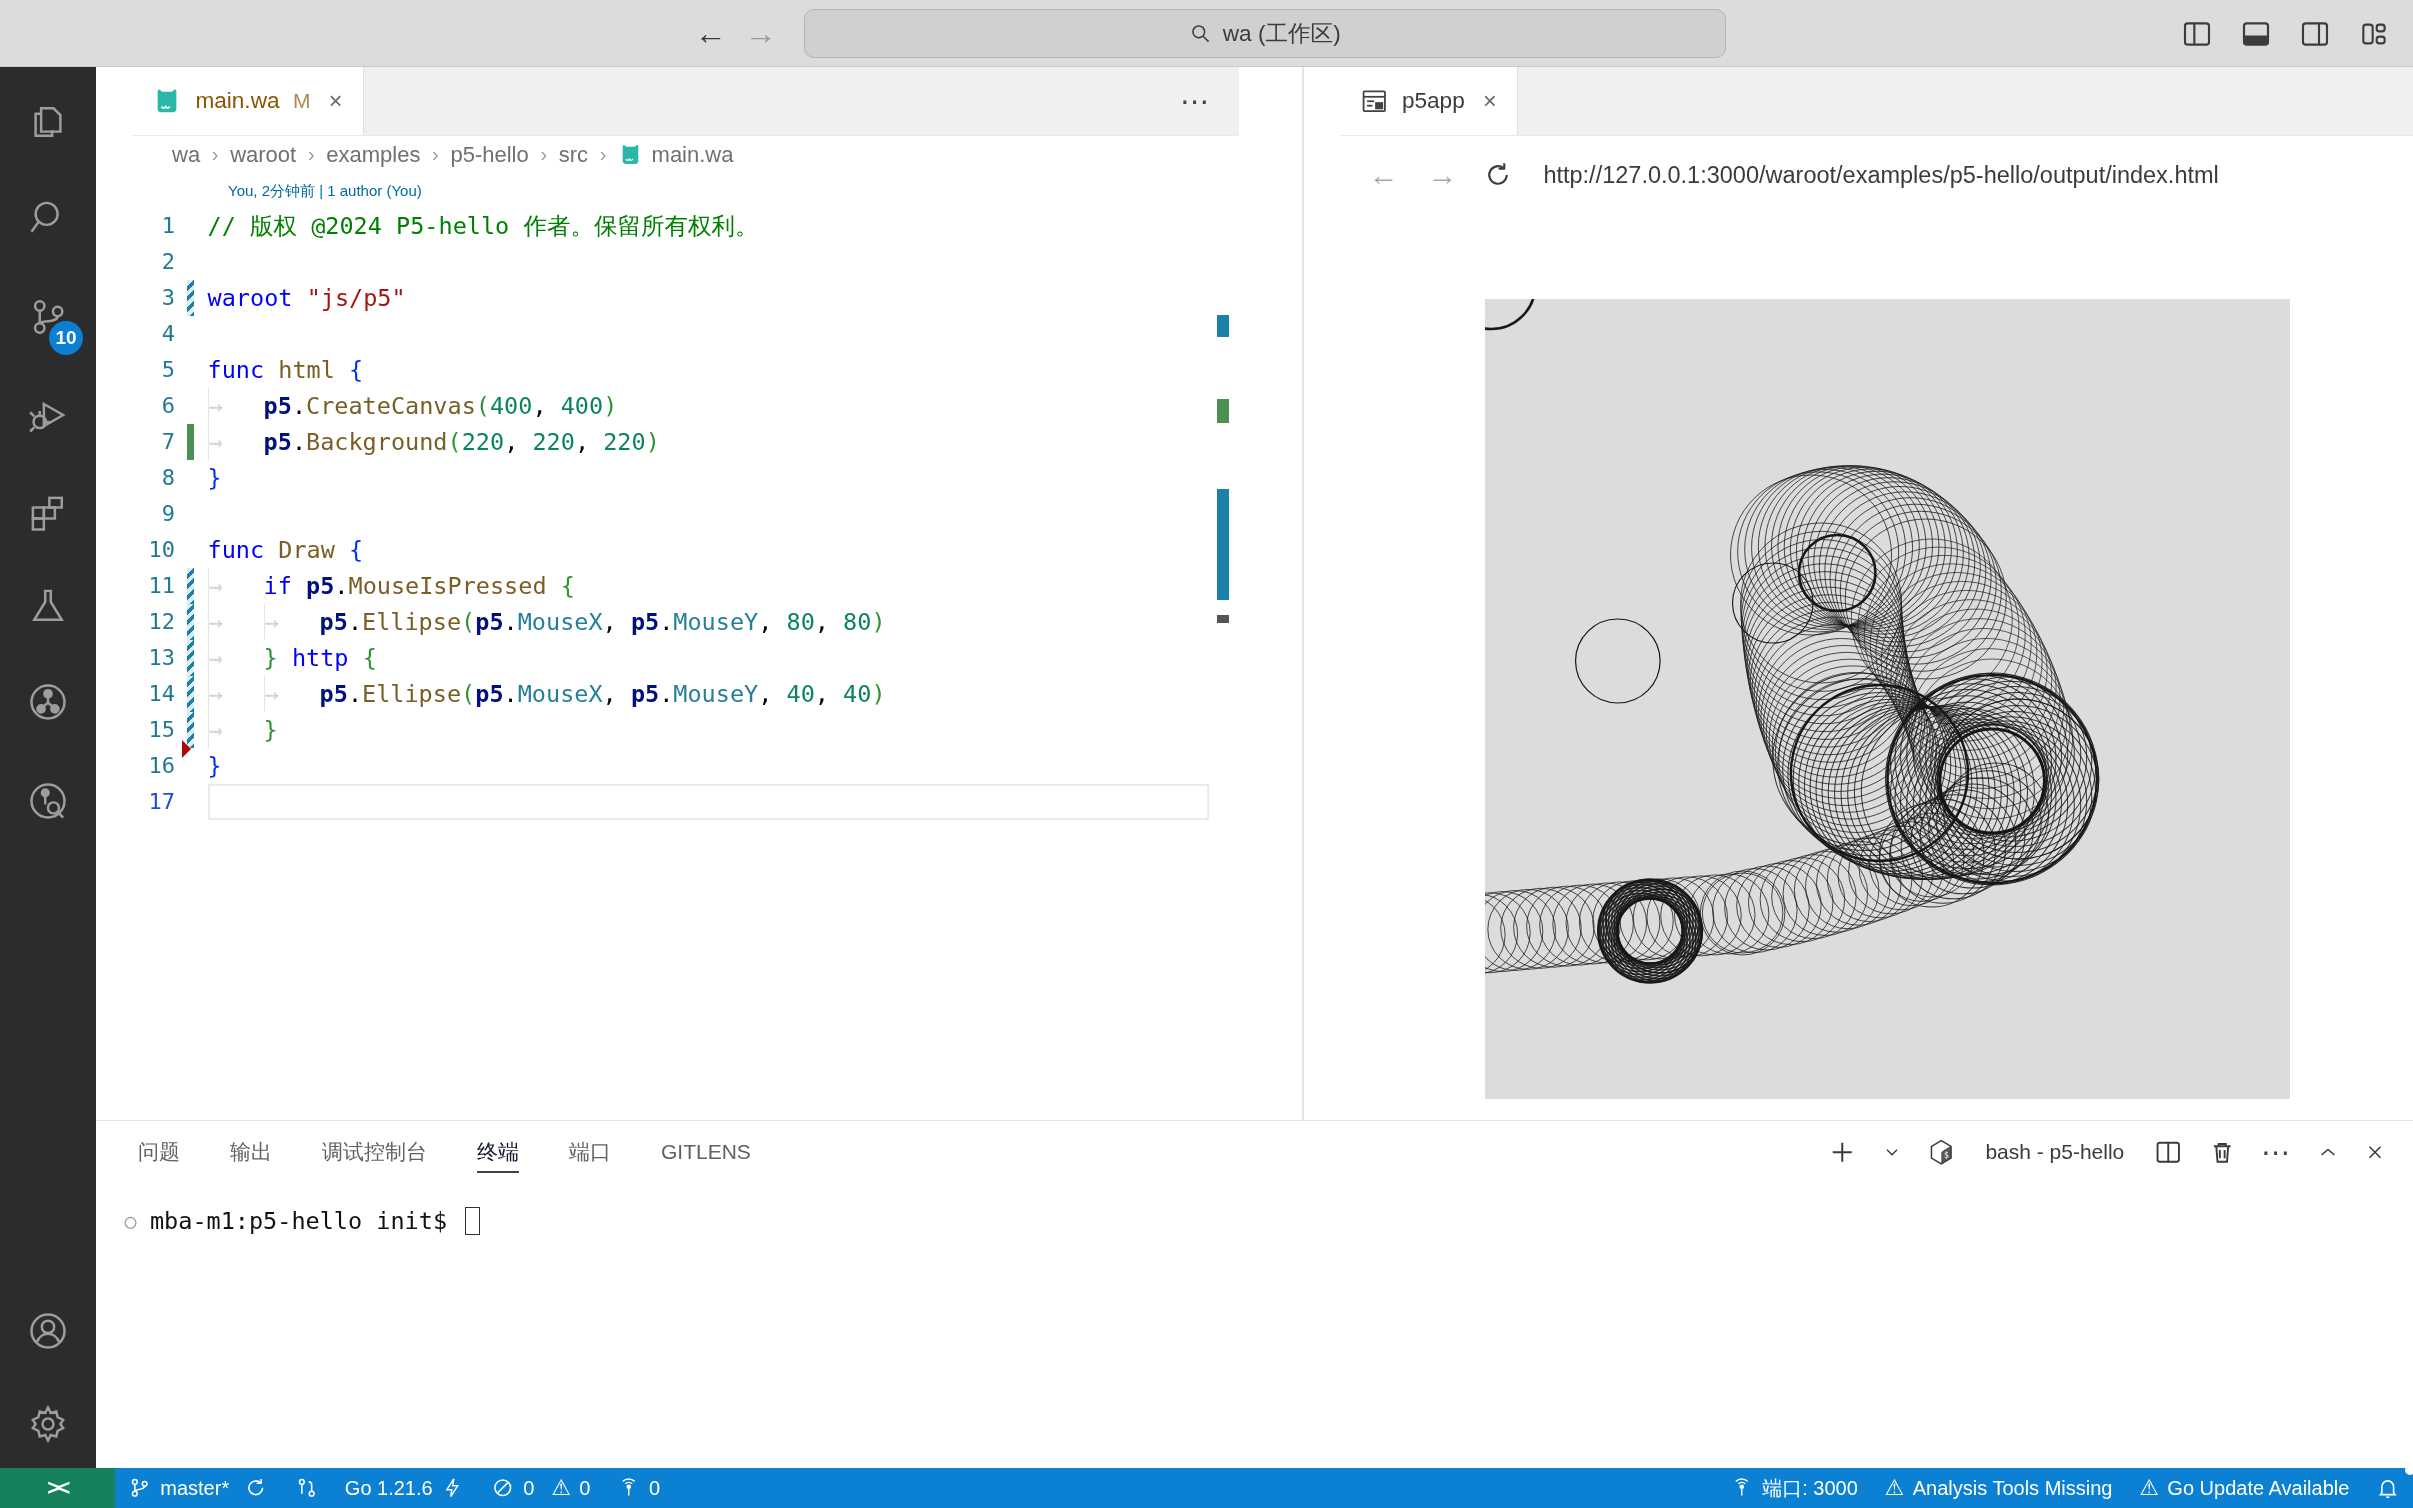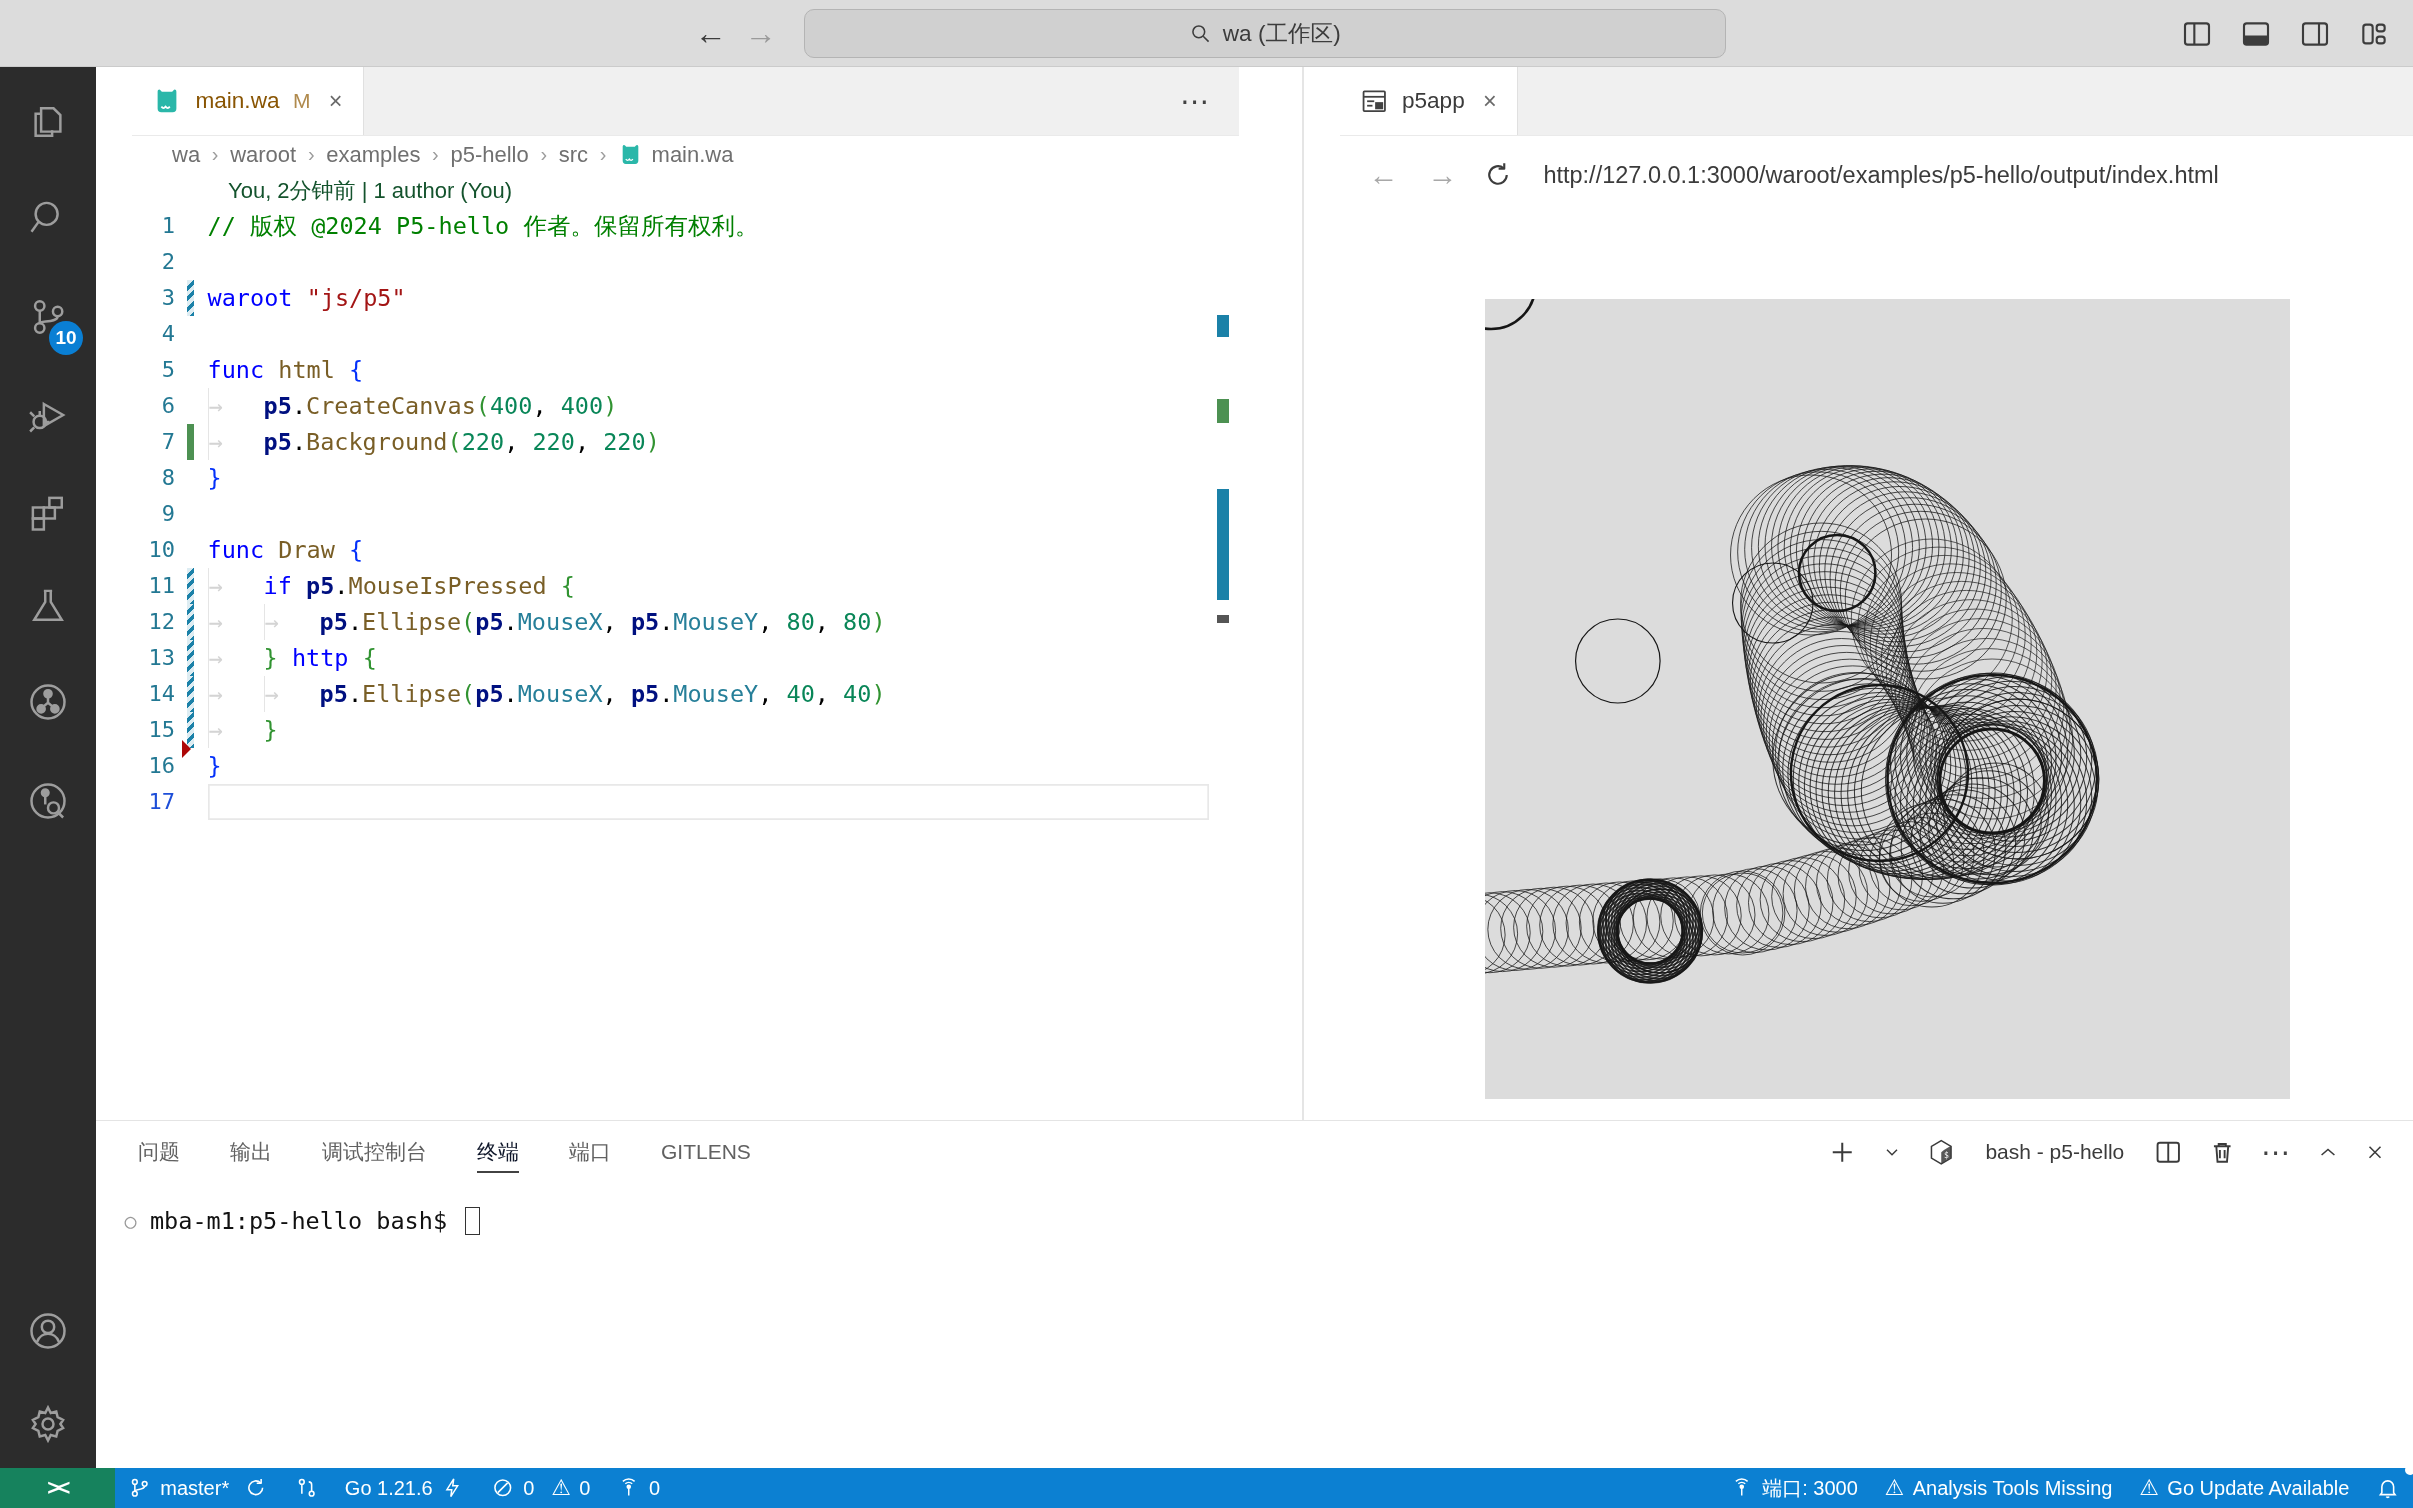--- a/index.html
+++ b/index.html
@@ -36,21 +36,21 @@
   .tab-actions svg { width:30px; height:30px; }
   .icon-btn-bg { background:#dadada; border-radius:8.4px; padding:5px; }
   .dots { font-size:28.5px; color:#424242; letter-spacing:1.7px; }
 
   .breadcrumbs { height:37px; display:flex; align-items:center; padding-left:40px; gap:11.7px; font-size:22px; color:#707070; background:#fff; }
   .crumb-sep { color:#9c9c9c; font-size:20px; }
   .crumb-file { display:flex; align-items:center; gap:8.4px; }
 
   
   .editor { position:absolute; left:0; top:106px; right:0; bottom:0; font-family:"DejaVu Sans Mono","Liberation Mono",monospace; }
-  .blame { height:35px; line-height:35px; margin-left:132px; color:#14532d; font-size:22px; font-family:"Liberation Sans",sans-serif; }
+  .blame { height:35px; line-height:35px; margin-left:132px; color:#0369a1; font-size:15px; font-family:"Liberation Sans",sans-serif; }
   .row { height:36px; display:flex; align-items:stretch; font-size:23.5px; line-height:36px; white-space:pre; }
   .ln { width:79px; text-align:right; color:#237893; font-size:22px; flex:none; }
   .ln.cur { color:#1d4ed8; }
   .gut { width:7.5px; margin-left:11.7px; flex:none; position:relative; }
   .gut.mod { background:repeating-linear-gradient(315deg,#1b81a8 0 3.4px,rgba(27,129,168,.15) 3.4px 7.5px); }
   .gut.add { background:#4d9152; }
   .gut.del::before { content:""; position:absolute; left:-5px; top:-8.4px; border:9.2px solid transparent; border-left-color:#ad0707; }
   .code { margin-left:13.4px; flex:1; position:relative; }
   .row.current .code { box-shadow:inset 0 0 0 1.7px #e8e8e8; margin-right:30px; }
   .tok-cm{color:#008000}.tok-kw{color:#0000ff}.tok-str{color:#a31515}
@@ -527,21 +527,21 @@
     <span class="dots">⋯</span>
     <svg viewBox="0 0 24 24" stroke="#3b3b3b" stroke-width="1.7" fill="none" style="width:22px;">
         <path d="M5 15l7-6 7 6"></path>
       </svg>
     <svg viewBox="0 0 24 24" stroke="#3b3b3b" stroke-width="1.7" fill="none" style="width:22px;">
         <path d="M6 6l12 12M18 6L6 18"></path>
       </svg>
   </div>
   <div class="term-line">
     <span class="cmd-dot">○</span>
-    <span>mba-m1:p5-hello bash$</span>
+    <span>mba-m1:p5-hello init$</span>
     <span class="term-cursor"></span>
   </div>
 </div>
 
 <div class="statusbar">
   <div class="sb-remote">&gt;&lt;</div>
   <div class="sb-item">
     <svg viewBox="0 0 24 24" fill="none" stroke="#fff" stroke-width="1.6">
         <circle cx="7" cy="6" r="2.4"></circle>
         <circle cx="7" cy="18" r="2.4"></circle>

